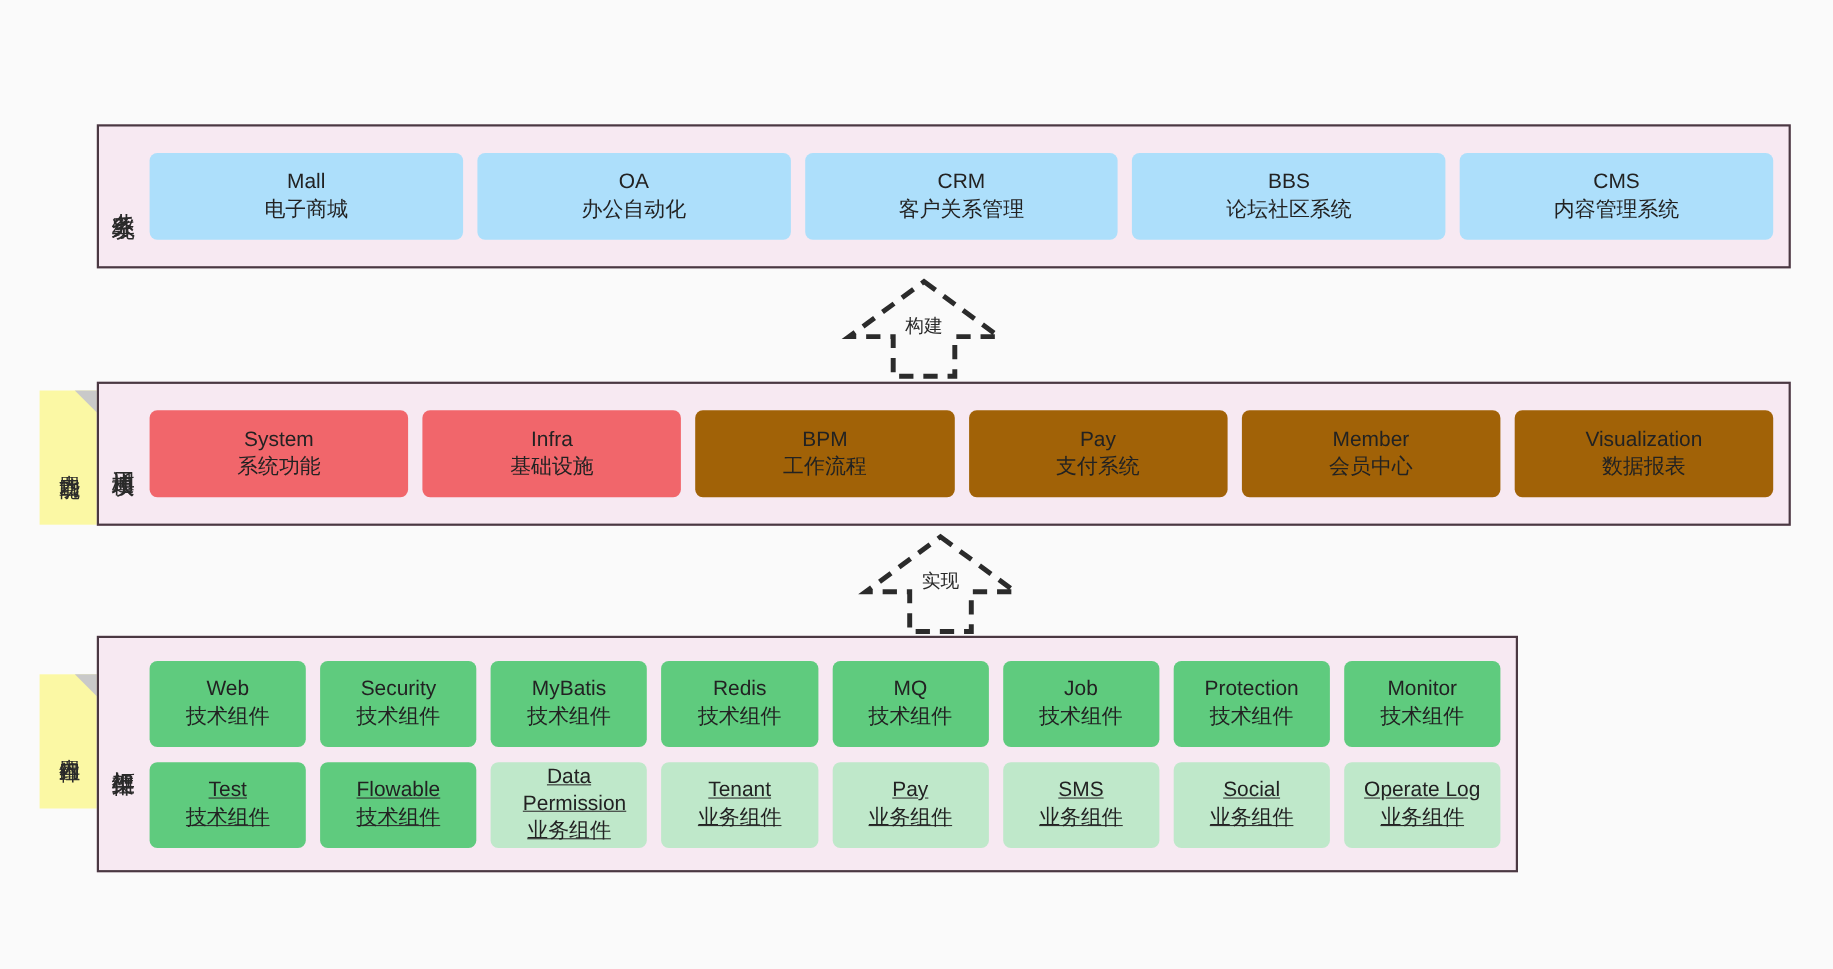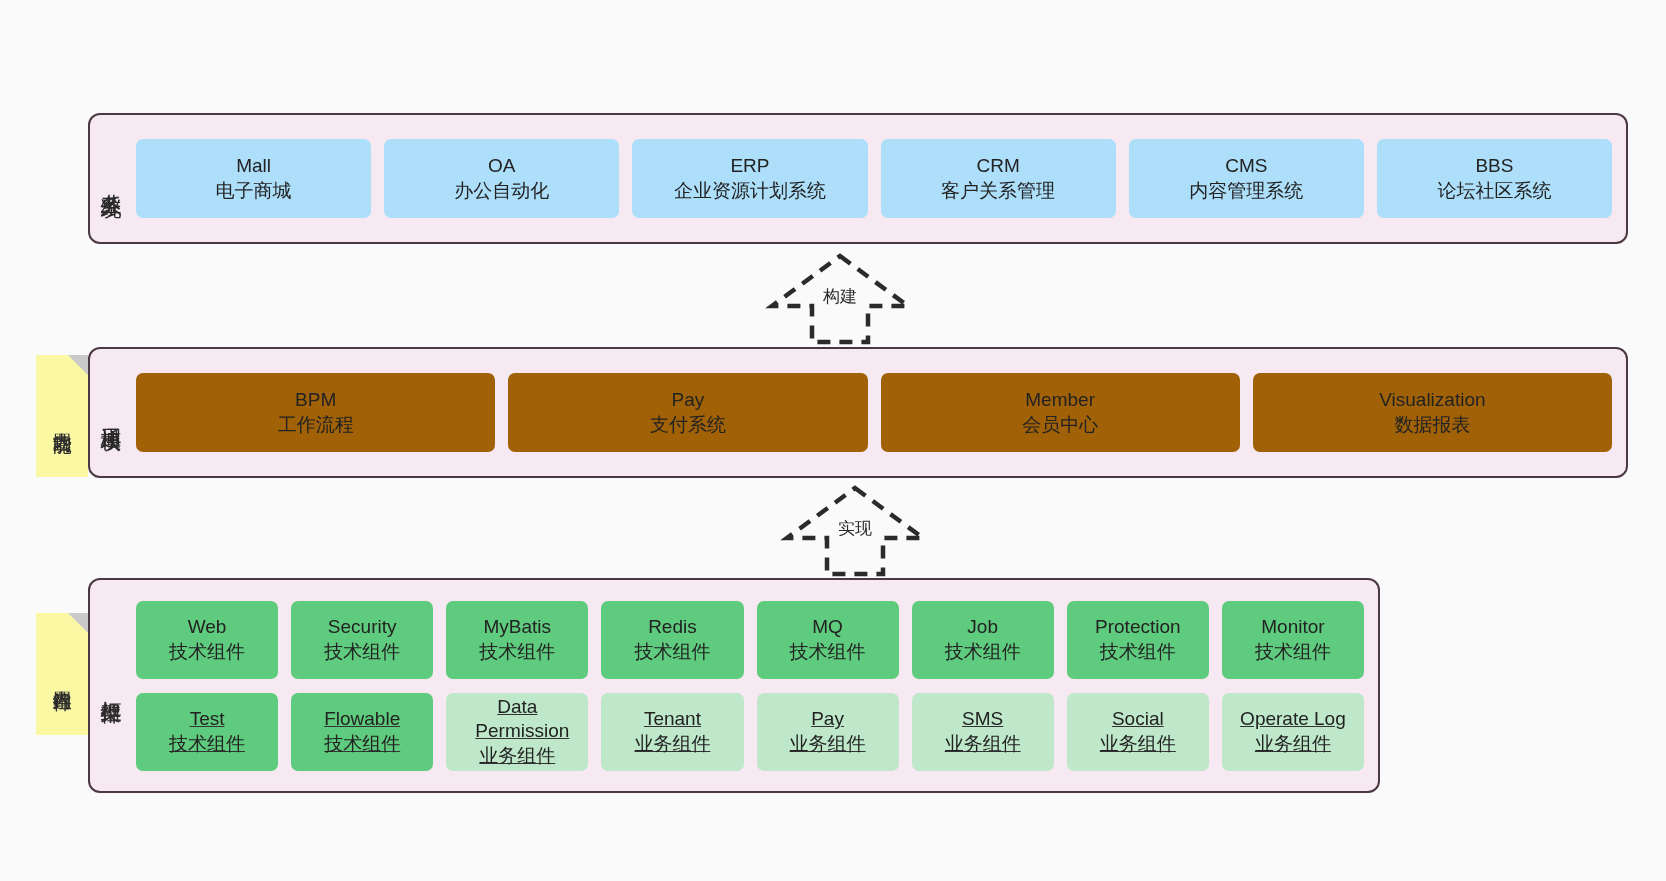--- a/index.html
+++ b/index.html
@@ -21,21 +21,21 @@
     width: 1666px;
     height: 881px;
   }
 
   
   .layer {
     position: absolute;
     box-sizing: border-box;
     background: #f7e9f2;
     border: 2px solid #4a3842;
-    border-radius: 12px;
+    border-radius: 0;
     display: flex;
     align-items: stretch;
   }
 
   .layer-title {
     flex: 0 0 auto;
     width: 42px;
     display: flex;
     align-items: center;
     justify-content: center;
@@ -160,54 +160,58 @@
       <div class="row">
         <div class="card blue">
           <span class="en">Mall</span>
           <span class="cn">电子商城</span>
         </div>
         <div class="card blue">
           <span class="en">OA</span>
           <span class="cn">办公自动化</span>
         </div>
         <div class="card blue">
-          <span class="en">ERP</span>
-          <span class="cn">企业资源计划系统</span>
-        </div>
-        <div class="card blue">
           <span class="en">CRM</span>
           <span class="cn">客户关系管理</span>
         </div>
         <div class="card blue">
+          <span class="en">BBS</span>
+          <span class="cn">论坛社区系统</span>
+        </div>
+        <div class="card blue">
           <span class="en">CMS</span>
           <span class="cn">内容管理系统</span>
-        </div>
-        <div class="card blue">
-          <span class="en">BBS</span>
-          <span class="cn">论坛社区系统</span>
         </div>
       </div>
     </div>
   </div>
 
   <div class="arrow-wrap" id="arrow-build">
     <svg width="160" height="95" viewBox="0 0 160 95">
       <path d="M80 6 L148 56 L108 56 L108 92 L52 92 L52 56 L12 56 Z" fill="#fafafa" stroke="#2b2b2b" stroke-width="4.5" stroke-dasharray="13,9" stroke-linejoin="miter"></path>
     </svg>
     <div class="arrow-label" style="bottom:40px;">构建</div>
   </div>
 
   <div class="sticky" id="sticky-functions">
     <span>内置功能</span>
   </div>
 
   <div class="layer" id="layer-modules">
     <div class="layer-title">通用模块</div>
     <div class="layer-body">
       <div class="row">
+        <div class="card red-strong">
+          <span class="en">System</span>
+          <span class="cn">系统功能</span>
+        </div>
+        <div class="card red-strong">
+          <span class="en">Infra</span>
+          <span class="cn">基础设施</span>
+        </div>
         <div class="card red-light">
           <span class="en">BPM</span>
           <span class="cn">工作流程</span>
         </div>
         <div class="card red-light">
           <span class="en">Pay</span>
           <span class="cn">支付系统</span>
         </div>
         <div class="card red-light">
           <span class="en">Member</span>

